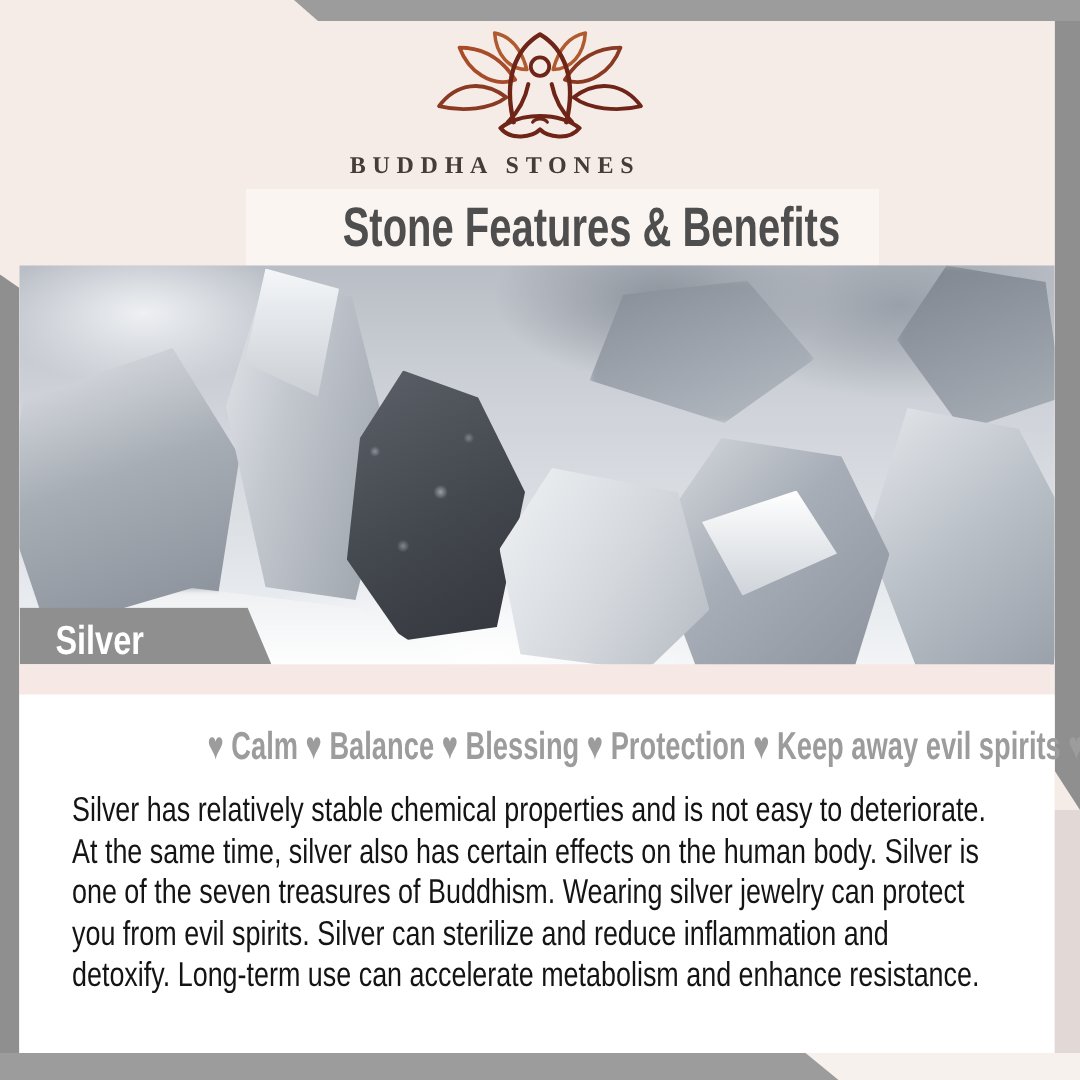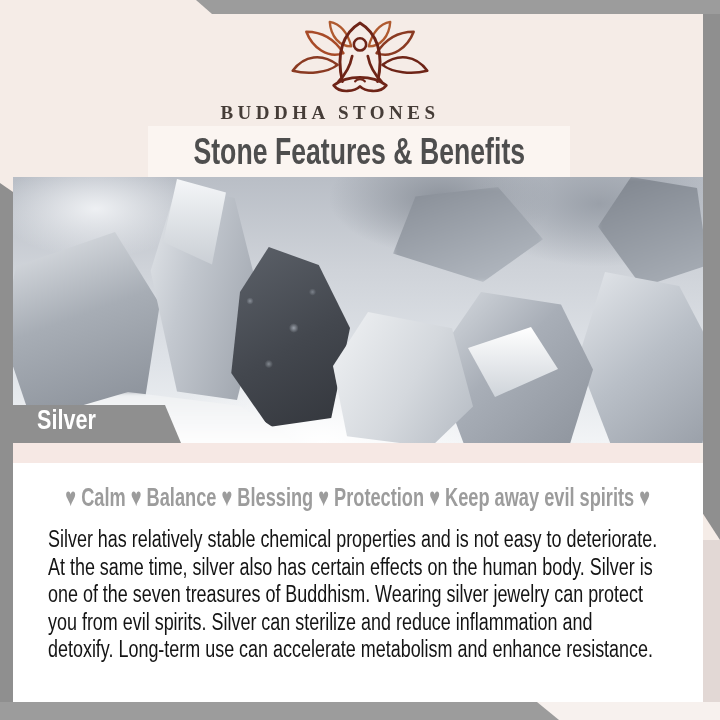--- a/index.html
+++ b/index.html
@@ -20,24 +20,24 @@
   .pale-right{position:absolute;left:703px;top:540px;width:17px;height:162px;background:var(--c-paleright);}
   .strip-left{position:absolute;left:0;top:183px;width:13px;height:537px;background:var(--c-graystrip);
     clip-path:polygon(0 0,100% 9px,100% 100%,0 100%);}
   .bottom-right-bg{position:absolute;left:530px;top:702px;width:190px;height:18px;background:var(--c-bottomcream);}
   .band-bottom{position:absolute;left:0;top:702px;width:566px;height:18px;background:var(--c-grayband);
     clip-path:polygon(0 0,537px 0,559px 100%,0 100%);}
 
   
   .logo-wrap{position:absolute;left:0;top:20px;width:720px;display:flex;justify-content:center;}
   .brand-name{position:absolute;left:0;top:102px;width:660px;text-align:center;
-    font-family:"Liberation Serif", serif;font-size:19px;font-weight:600;letter-spacing:4.5px;
+    font-family:"Liberation Serif", serif;font-size:16px;font-weight:600;letter-spacing:4.5px;
     color:var(--c-brand);}
-  .heading-panel{position:absolute;left:148px;top:126px;width:422px;height:51px;background:var(--c-panel);
-    display:flex;align-items:center;justify-content:center;}
+  .heading-panel{position:absolute;left:164px;top:126px;width:422px;height:51px;background:var(--c-panel);
+    display:flex;align-items:center;justify-content:flex-start;}
   .heading-panel .title{font-size:37px;font-weight:bold;color:var(--c-heading);white-space:nowrap;
     transform:scaleX(0.72);transform-origin:50% 50%;letter-spacing:0;}
 
   
   .photo{position:absolute;left:13px;top:177px;width:690px;height:266px;overflow:hidden;
     background:
       radial-gradient(140px 70px at 12% 12%, #eef0f3 0%, rgba(238,240,243,0) 70%),
       radial-gradient(180px 90px at 85% 10%, #9aa0a9 0%, rgba(154,160,169,0) 70%),
       radial-gradient(160px 80px at 62% 8%, #8e949d 0%, rgba(142,148,157,0) 70%),
       radial-gradient(220px 110px at 45% 100%, #ffffff 0%, rgba(255,255,255,0) 75%),
@@ -66,28 +66,28 @@
   .ck6{left:565px;top:95px;width:135px;height:175px;background:linear-gradient(140deg,#e4e7eb 0%,#b9bfc7 50%,#989ea7 100%);
     clip-path:polygon(20% 0,75% 8%,100% 45%,92% 100%,25% 100%,0 50%);}
   .ck7{left:585px;top:0;width:110px;height:110px;background:linear-gradient(160deg,#7f858e,#aab0b8);
     clip-path:polygon(30% 0,90% 10%,100% 80%,40% 100%,0 45%);}
   .ck8{left:380px;top:10px;width:150px;height:95px;background:linear-gradient(160deg,#868c95,#b6bcc4);
     clip-path:polygon(15% 10%,70% 0,100% 55%,60% 100%,0 70%);}
   .ck9{left:40px;top:215px;width:250px;height:55px;background:linear-gradient(180deg,#eef0f2,#ffffff);
     clip-path:polygon(0 40%,30% 0,75% 25%,100% 100%,0 100%);}
 
   .stone-label{position:absolute;left:0;top:228px;width:168px;height:38px;background:var(--c-labelgray);
-    clip-path:polygon(0 0,152px 0,168px 100%,0 100%);display:flex;align-items:flex-start;}
+    clip-path:polygon(0 0,152px 0,168px 100%,0 100%);display:flex;align-items:flex-end;}
   .stone-label .txt{font-size:27px;font-weight:bold;color:#fff;padding-left:30px;white-space:nowrap;
     transform:scaleX(0.8);transform-origin:0 50%;}
 
   
   .pink-strip{position:absolute;left:13px;top:443px;width:687px;height:20px;background:var(--c-pinkstrip);}
   .card{position:absolute;left:13px;top:463px;width:690px;height:239px;background:var(--c-card);}
-  .hearts{margin-top:19px;display:flex;justify-content:center;}
+  .hearts{margin-top:19px;display:flex;}
   .hearts .txt{font-size:26px;font-weight:bold;color:var(--c-hearts);white-space:nowrap;
     transform:scaleX(0.70);transform-origin:50% 50%;}
   .desc{margin-top:13px;padding-left:35px;}
   .desc .line{font-size:23px;line-height:27.5px;color:var(--c-text);white-space:nowrap;
     transform:scaleX(0.78);transform-origin:0 50%;}
 </style>
 </head>
 <body>
 
 <div class="stage">

